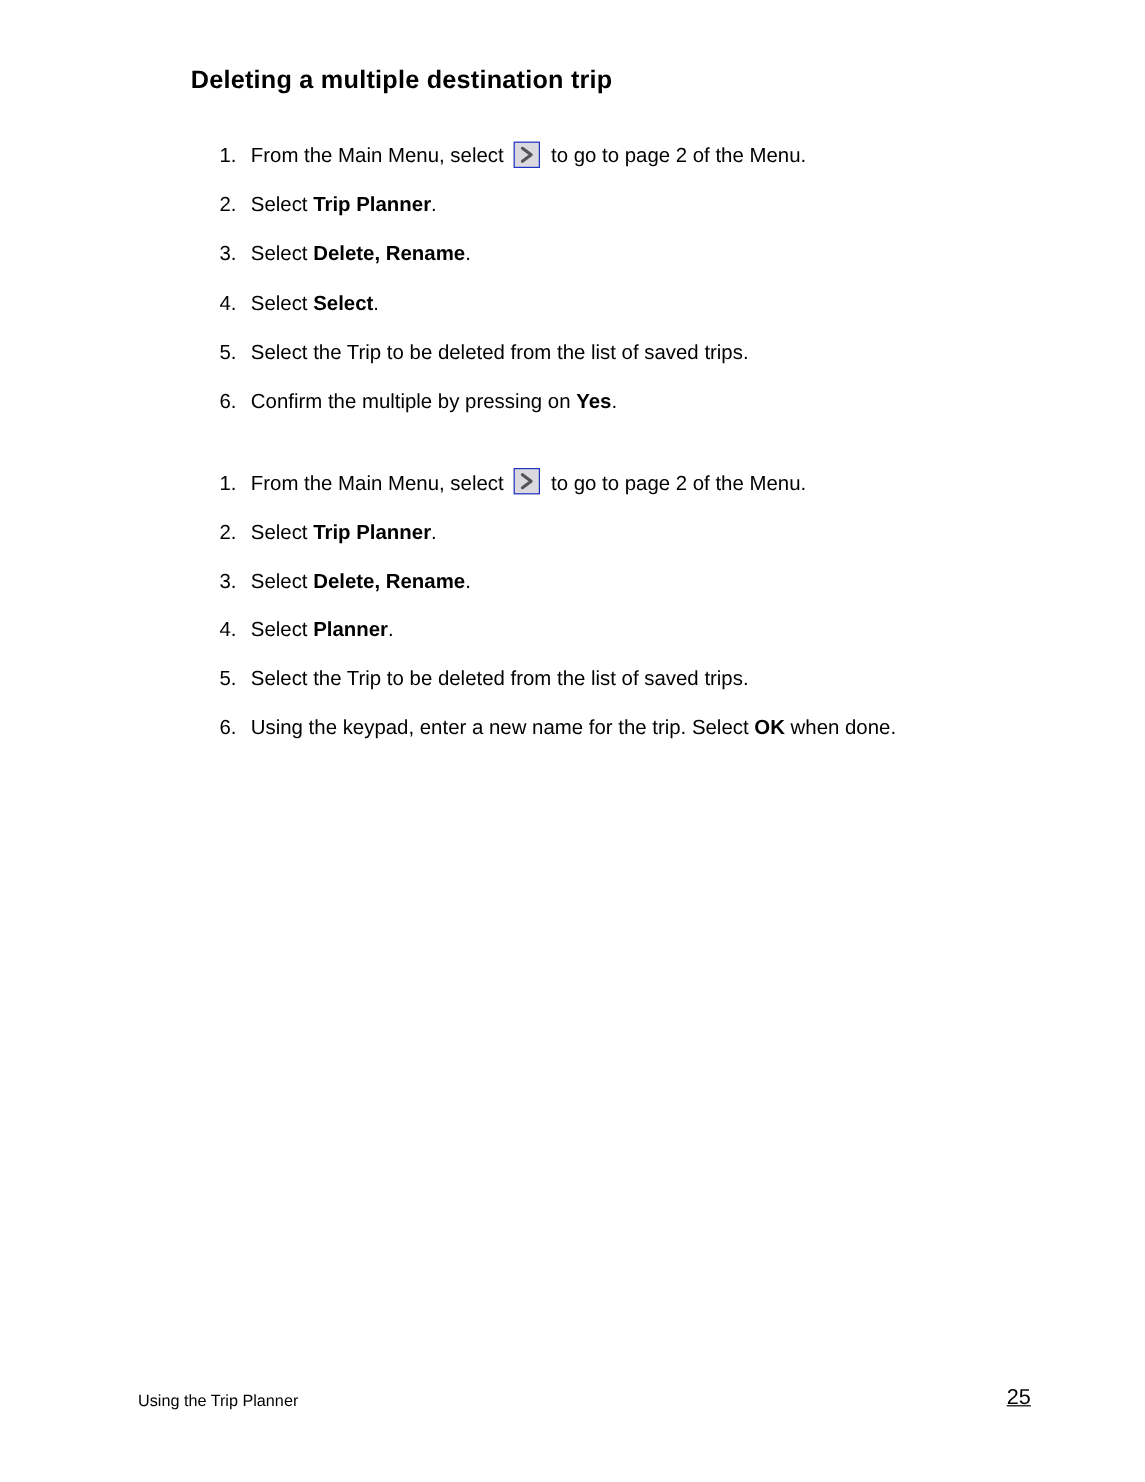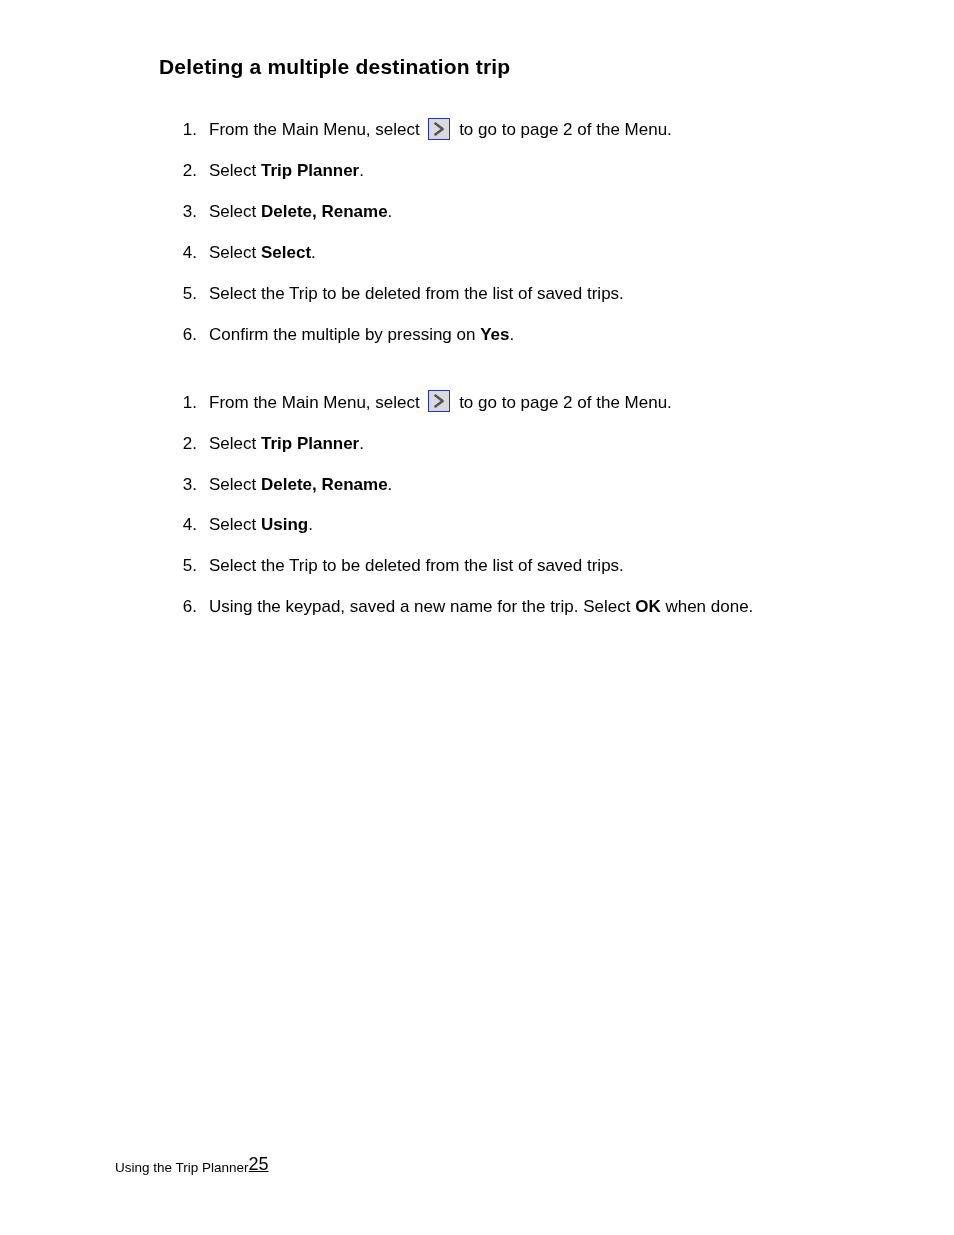--- a/index.html
+++ b/index.html
@@ -64,20 +64,21 @@
       display: block;
       width: 100%;
       height: 100%;
     }
     .footer {
       position: absolute;
       bottom: 60px;
       left: 115px;
       right: 95px;
       display: flex;
+      justify-content: space-between;
       align-items: flex-end;
       font-size: 14px;
     }
     .footer-left {
       font-size: 13.5px;
     }
     .footer-right {
       font-size: 18px;
       text-decoration: underline;
     }
@@ -99,23 +100,23 @@
         <li><span class="num">6.</span><span>Confirm the multiple by pressing on </span><span class="bold">Yes</span><span>.</span></li>
       </ol>
     </div>
     <div class="section">
       <ol>
         <li><span class="num">1.</span><span>From the Main Menu, select </span><span class="icon-box"><svg viewBox="0 0 22 22">
               <path d="M7 5 L15 11 L7 17" fill="none" stroke="#555" stroke-width="2.8" stroke-linecap="round" stroke-linejoin="round"></path>
             </svg></span><span> to go to page 2 of the Menu.</span></li>
         <li><span class="num">2.</span><span>Select </span><span class="bold">Trip Planner</span><span>.</span></li>
         <li><span class="num">3.</span><span>Select </span><span class="bold">Delete, Rename</span><span>.</span></li>
-        <li><span class="num">4.</span><span>Select </span><span class="bold">Using</span><span>.</span></li>
+        <li><span class="num">4.</span><span>Select </span><span class="bold">Planner</span><span>.</span></li>
         <li><span class="num">5.</span><span>Select the Trip to be deleted from the list of saved trips.</span></li>
-        <li><span class="num">6.</span><span>Using the keypad, saved a new name for the trip. Select </span><span class="bold">OK</span><span> when done.</span></li>
+        <li><span class="num">6.</span><span>Using the keypad, enter a new name for the trip. Select </span><span class="bold">OK</span><span> when done.</span></li>
       </ol>
     </div>
   </div>
 
 <div class="footer">
   <span class="footer-left">Using the Trip Planner</span>
   <span class="footer-right">25</span>
 </div>
 
 </body></html>

